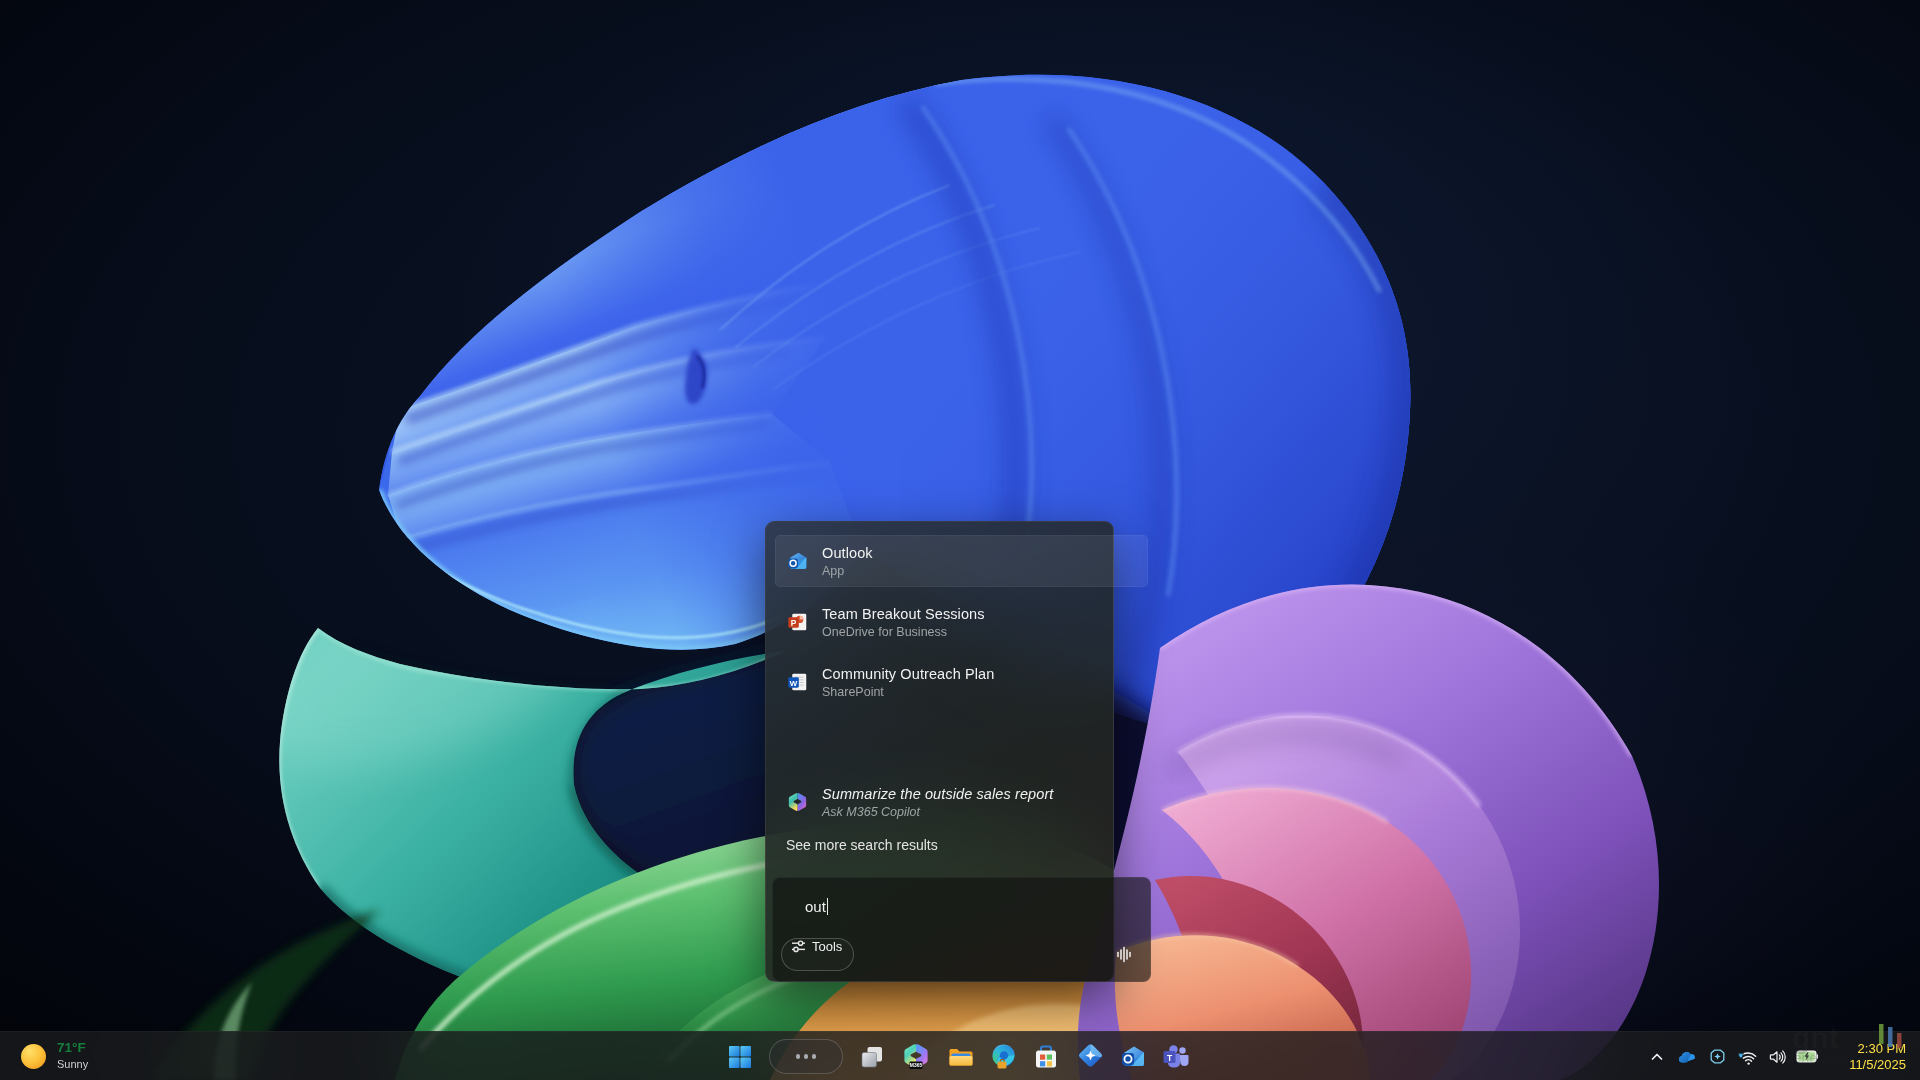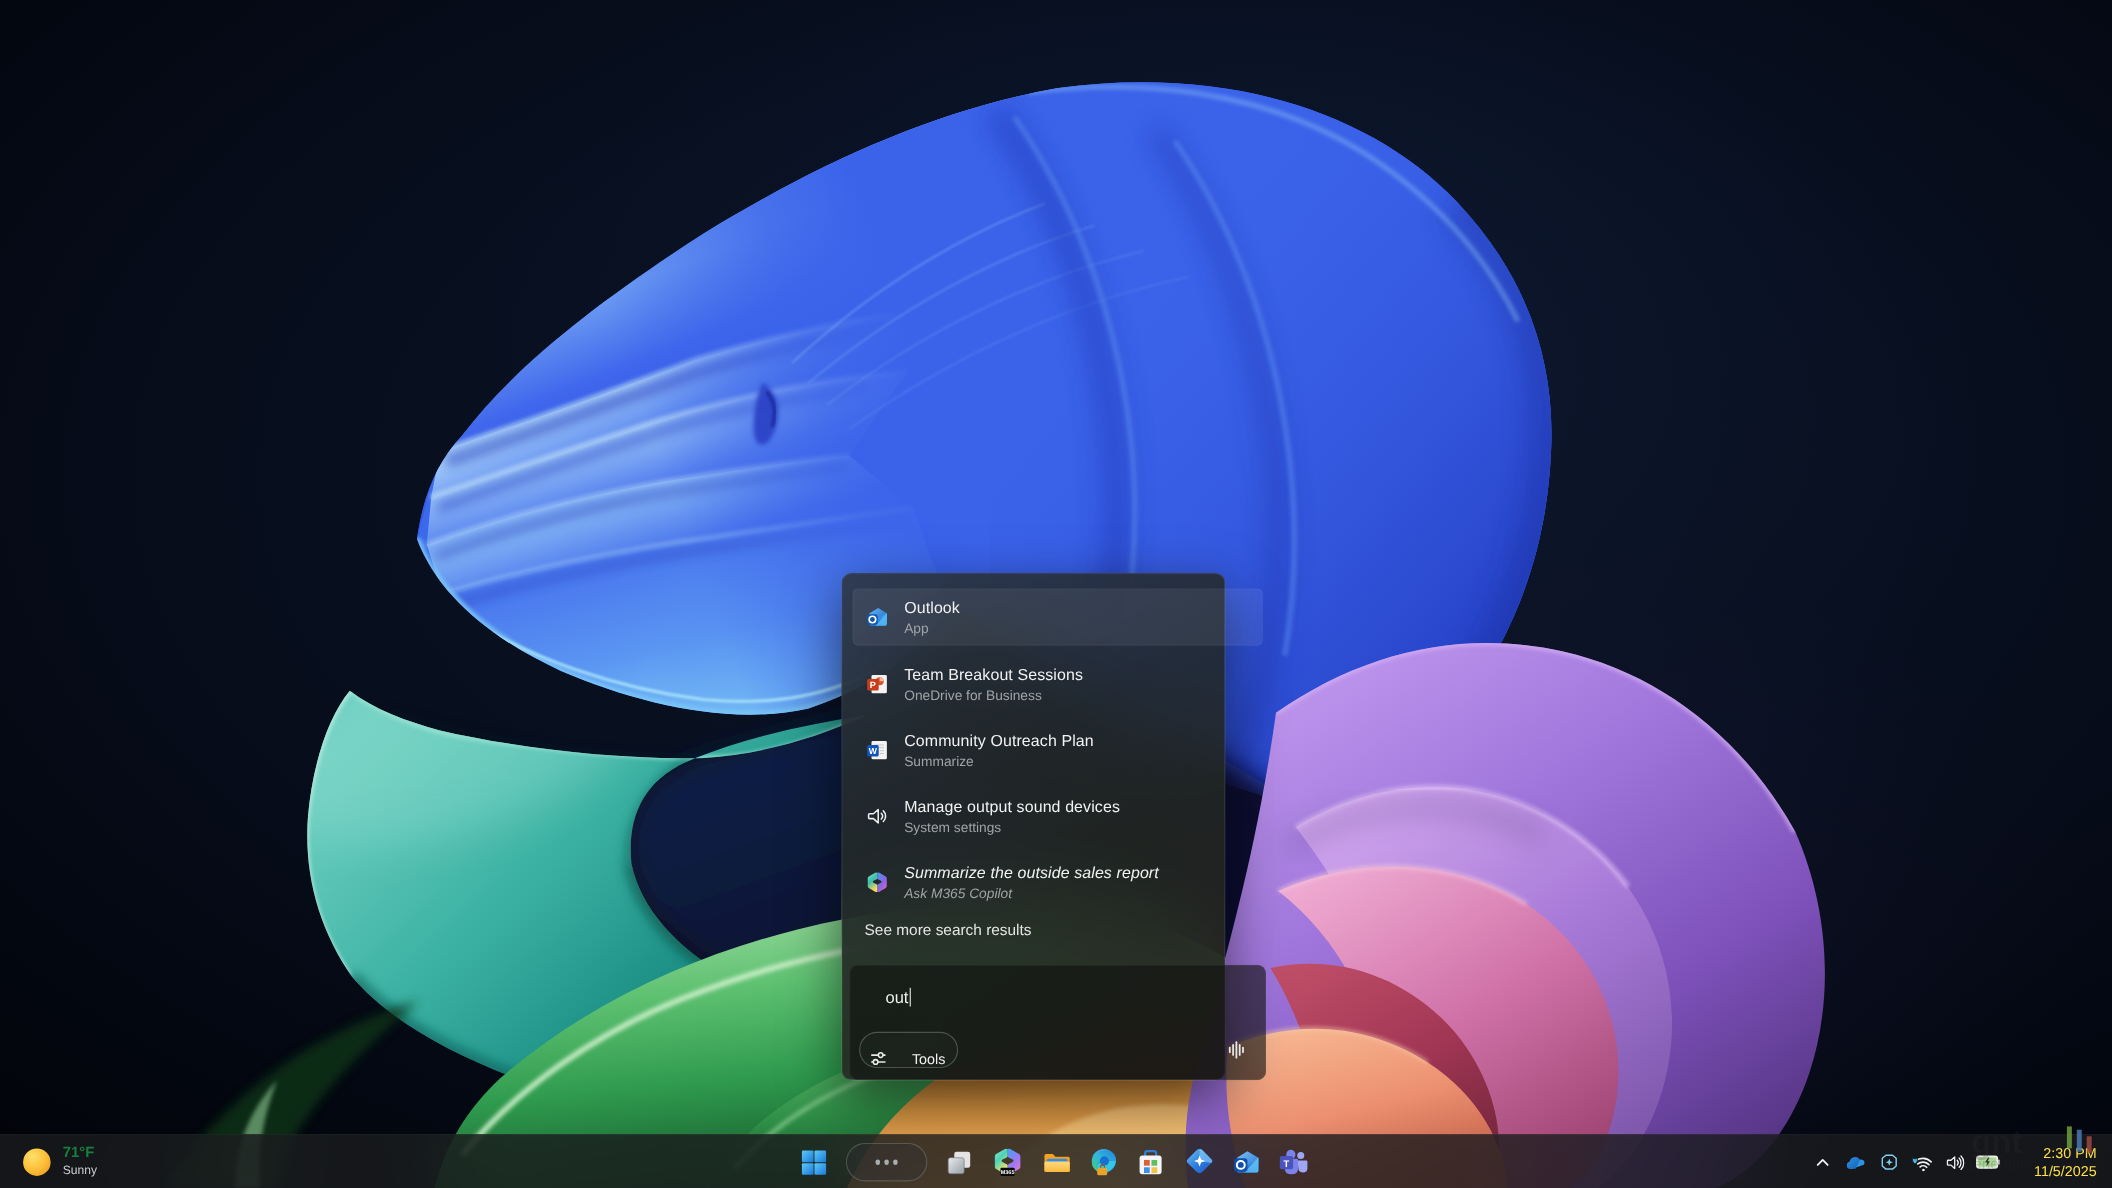--- a/index.html
+++ b/index.html
@@ -18,21 +18,21 @@
   .row{position:absolute;left:0;width:100%;height:52px;}
   .ricon{position:absolute;left:21px;top:50%;transform:translateY(-50%);width:21px;height:21px;}
   .rt{position:absolute;left:56px;top:10px;font-size:14.5px;color:#f2f2f2;letter-spacing:.1px;}
   .rs{position:absolute;left:56px;top:29px;font-size:12.5px;color:#9fa4a6;}
   #seemore{position:absolute;left:20px;top:315px;font-size:14px;color:#e4e4e4;}
   #sbox{position:absolute;left:6px;top:355px;width:379px;height:105px;border-radius:8px;
     background:rgba(16,18,16,.62);border:1px solid rgba(255,255,255,.055);box-sizing:border-box;}
   #qtext{position:absolute;left:15px;top:20px;font-size:15px;color:#f0f0f0;margin-left:17px;}
   #cursor{display:inline-block;width:1px;height:17px;background:#e8e8e8;vertical-align:-3px;margin-left:1px;}
   #tools{position:absolute;left:8px;bottom:10px;height:33px;padding:0 11px 0 9px;border-radius:17px;
-    border:1px solid rgba(255,255,255,.22);display:flex;align-items:flex-end;gap:23px;color:#f0f0f0;font-size:13px;
+    border:1px solid rgba(255,255,255,.22);display:flex;align-items:flex-start;gap:6px;color:#f0f0f0;font-size:13px;
     background:rgba(255,255,255,.02);box-sizing:border-box;}
   #voice{position:absolute;right:18px;bottom:18px;}
   
   #tb{position:absolute;left:0;top:1031px;width:1920px;height:49px;
     background:rgba(26,28,30,.80);backdrop-filter:blur(40px) saturate(1.05);
     border-top:1px solid rgba(255,255,255,.03);}
   #wx{position:absolute;left:20px;top:8px;display:flex;align-items:center;gap:10px;color:#fff;}
   #wxt1{font-size:13.5px;font-weight:bold;line-height:15px;color:#15803d;}
   #wxt2{font-size:11px;color:#cdd0d2;line-height:15px;margin-top:2px;}
   .tic{position:absolute;top:0;width:44px;height:49px;display:flex;align-items:center;justify-content:center;}
@@ -366,30 +366,21 @@
         <g stroke="#bfc5cc" stroke-width="1.1">
           <line x1="9" y1="6.5" x2="19" y2="6.5"></line>
             <line x1="9" y1="9.5" x2="19" y2="9.5"></line>
           <line x1="14.5" y1="12.5" x2="19" y2="12.5"></line>
             <line x1="14.5" y1="15.5" x2="19" y2="15.5"></line>
         </g>
         <rect x="1.5" y="6.5" width="12" height="12" rx="1.6" fill="#1255b8"></rect>
         <text x="7.5" y="16.3" font-size="9" font-weight="bold" fill="#fff" text-anchor="middle" font-family="Liberation Sans">W</text>
       </svg>
       <div class="rt">Community Outreach Plan</div>
-        <div class="rs">Summarize</div>
-    </div>
-    <div class="row" style="top:194px;">
-      <svg class="ricon" id="ic-spk" viewBox="0 0 24 24">
-        <path d="M4 9.5 L8 9.5 L13 5 L13 19 L8 14.5 L4 14.5 Q3 14.5 3 13.5 L3 10.5 Q3 9.5 4 9.5 Z" fill="none" stroke="#eceeee" stroke-width="1.6" stroke-linejoin="round"></path>
-        <path d="M16.2 9 A4.4 4.4 0 0 1 16.2 15" fill="none" stroke="#eceeee" stroke-width="1.6" stroke-linecap="round"></path>
-        <path d="M18.3 6.5 A7.6 7.6 0 0 1 18.3 17.5" fill="none" stroke="#eceeee" stroke-width="1.6" stroke-linecap="round"></path>
-      </svg>
-      <div class="rt">Manage output sound devices</div>
-        <div class="rs">System settings</div>
+        <div class="rs">SharePoint</div>
     </div>
     <div class="row" style="top:254px;font-style:italic;">
       <svg class="ricon" id="ic-cop" viewBox="0 0 24 24">
         <defs>
           <linearGradient id="cpl" x1="0" y1="0" x2=".4" y2="1">
             <stop offset="0" stop-color="#8fe2bc"></stop>
               <stop offset=".5" stop-color="#38bcb0"></stop>
               <stop offset="1" stop-color="#f6d85c"></stop>
           </linearGradient>
           <linearGradient id="cpr" x1=".3" y1="0" x2="1" y2="1">

